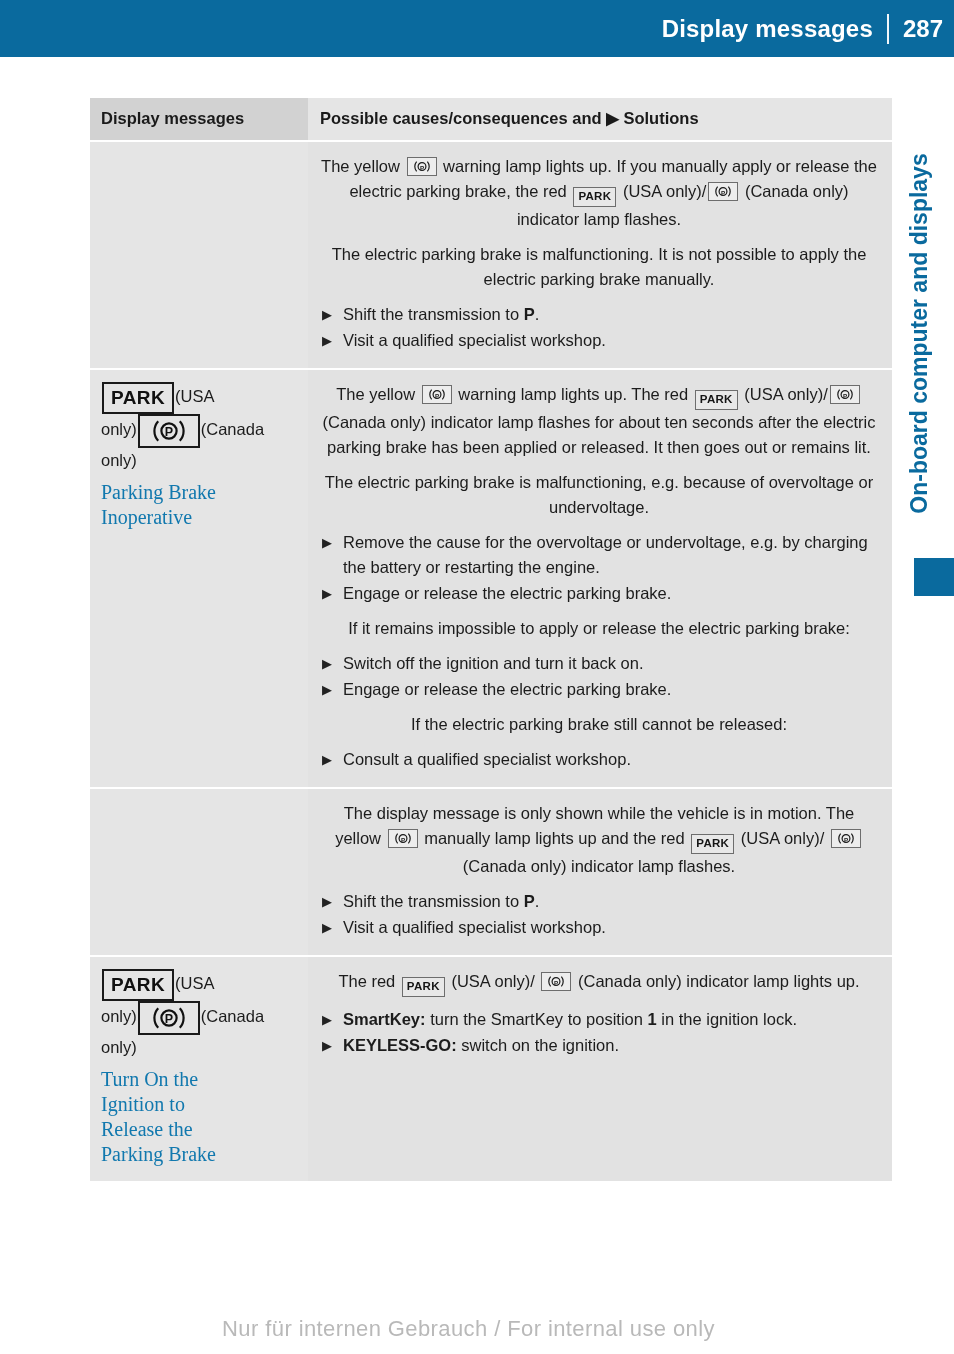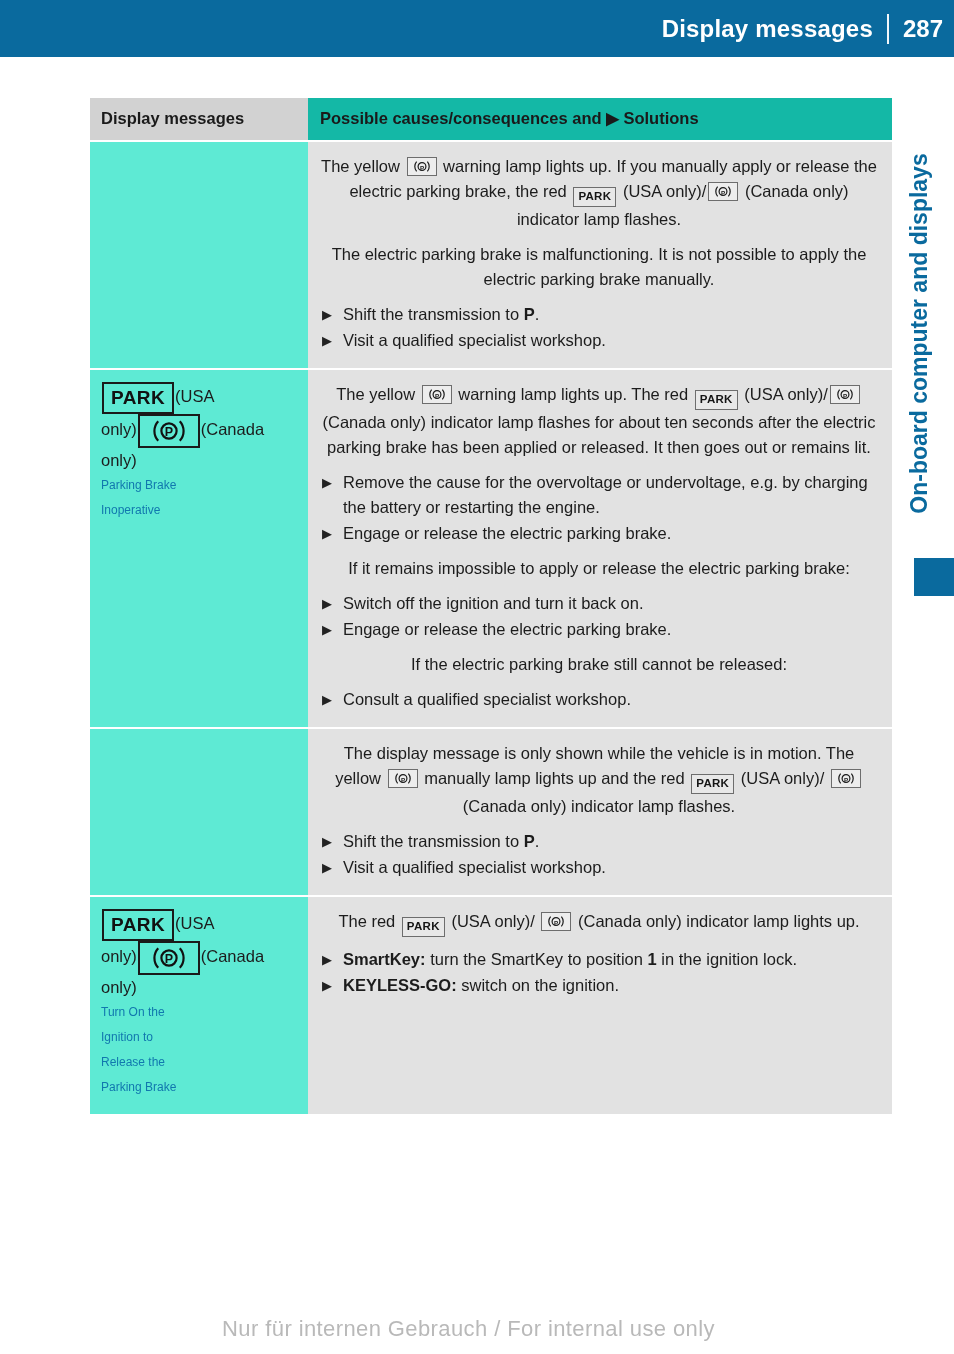--- a/index.html
+++ b/index.html
@@ -43,31 +43,31 @@
     position:absolute;left:914px;top:558px;width:40px;height:38px;background:#0a6a9e;
   }
 
   
   .table{
     position:absolute;left:90px;top:98px;width:802px;
   }
   .row{display:flex;width:802px;background:#ffffff;}
   .row + .row{border-top:2px solid #ffffff;}
   .cell-left{
-    width:218px;box-sizing:border-box;background:#5eead4;
+    width:218px;box-sizing:border-box;background:#e5e5e5;
     padding:12px 12px 14px 11px;
   }
   .cell-right{
     width:584px;box-sizing:border-box;background:#e2e2e2;
     padding:12px 14px 14px 12px;
   }
   .head .cell-left,.head .cell-right{
     background:#d2d2d2;padding-top:11px;padding-bottom:12px;
   }
-  .head .cell-right{background:#14b8a6;}
+  .head .cell-right{background:#e5e5e5;}
   .head-text{font-size:16.5px;font-weight:bold;color:#1a1a1a;}
 
   
   .para{
     font-size:16.5px;line-height:25px;color:#1c1c1c;margin:0 0 10px 0;text-align:center;
   }
   .para:last-child{margin-bottom:0;}
   .bullets{margin:0 0 10px 0;padding:0;list-style:none;}
   .bullets:last-child{margin-bottom:0;}
   .bullets li{
@@ -77,22 +77,23 @@
   .bullets li .tri{
     position:absolute;left:2px;top:0;font-size:13px;line-height:25px;color:#222;
   }
   b,strong{font-weight:bold;}
 
   
   .msg-line{
     font-size:16.5px;line-height:25px;color:#1c1c1c;
   }
   .msg-code{
-    font-family:Liberation Sans, sans-serif;
-    font-size:12px;line-height:25px;color:#1178ae;
+    font-family:Liberation Serif, serif;
+    font-size:20px;line-height:25px;color:#1178ae;
+    margin-top:7px;
   }
   .msg-code div{white-space:nowrap;}
 
   
   .ico{
     display:inline-block;vertical-align:-4px;
     border:1px solid #6d6d6d;background:#ededed;
     line-height:0;margin:0 2px;
   }
   .ico-park-sm{
@@ -229,20 +230,21 @@
               <g fill="none" stroke="#1a1a1a" stroke-width="1.2">
                 <circle cx="10" cy="6.5" r="3.9"></circle>
                 <path d="M4.6 1.6A7.6 7.6 0 0 0 4.6 11.4"></path>
                 <path d="M15.4 1.6a7.6 7.6 0 0 1 0 9.8"></path>
               </g>
               <text x="10" y="9.6" font-family="Liberation Sans, sans-serif" font-size="6.2" font-weight="bold" text-anchor="middle" fill="#1a1a1a">P</text>
             </svg>
         </span>
         <span>(Canada only) indicator lamp flashes for about ten seconds after the electric parking brake has been applied or released. It then goes out or remains lit.</span>
       </p>
+      <p class="para">The electric parking brake is malfunctioning, e.g. because of overvoltage or undervoltage.</p>
       <ul class="bullets">
         <li><span class="tri">▶</span><span>Remove the cause for the overvoltage or undervoltage, e.g. by charging the battery or restarting the engine.</span></li>
         <li><span class="tri">▶</span><span>Engage or release the electric parking brake.</span></li>
       </ul>
       <p class="para">If it remains impossible to apply or release the electric parking brake:</p>
       <ul class="bullets">
         <li><span class="tri">▶</span><span>Switch off the ignition and turn it back on.</span></li>
         <li><span class="tri">▶</span><span>Engage or release the electric parking brake.</span></li>
       </ul>
       <p class="para">If the electric parking brake still cannot be released:</p>

